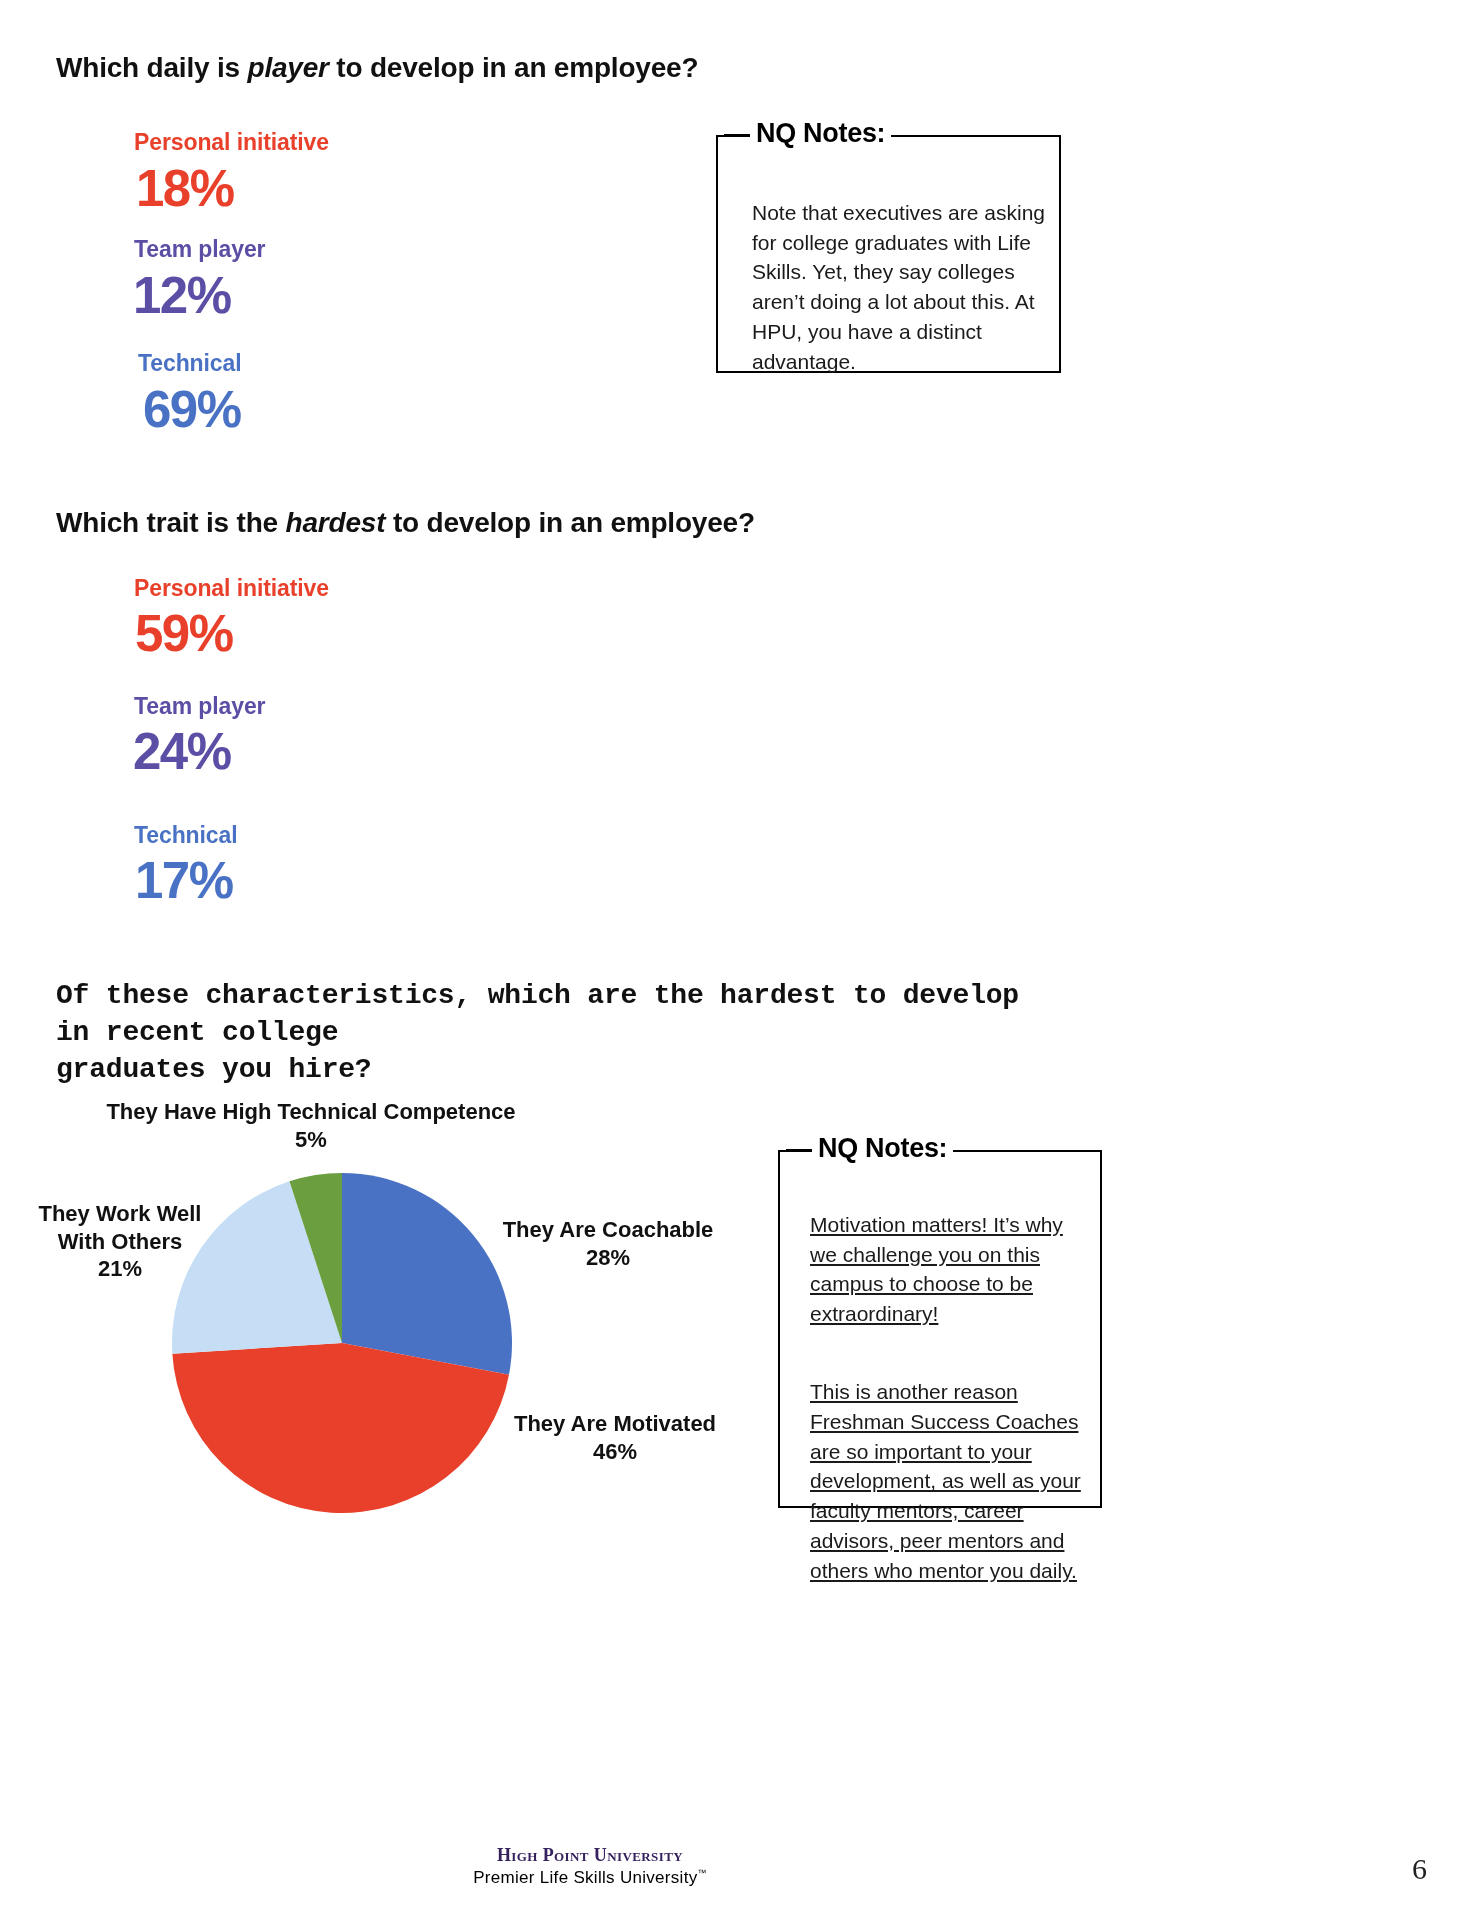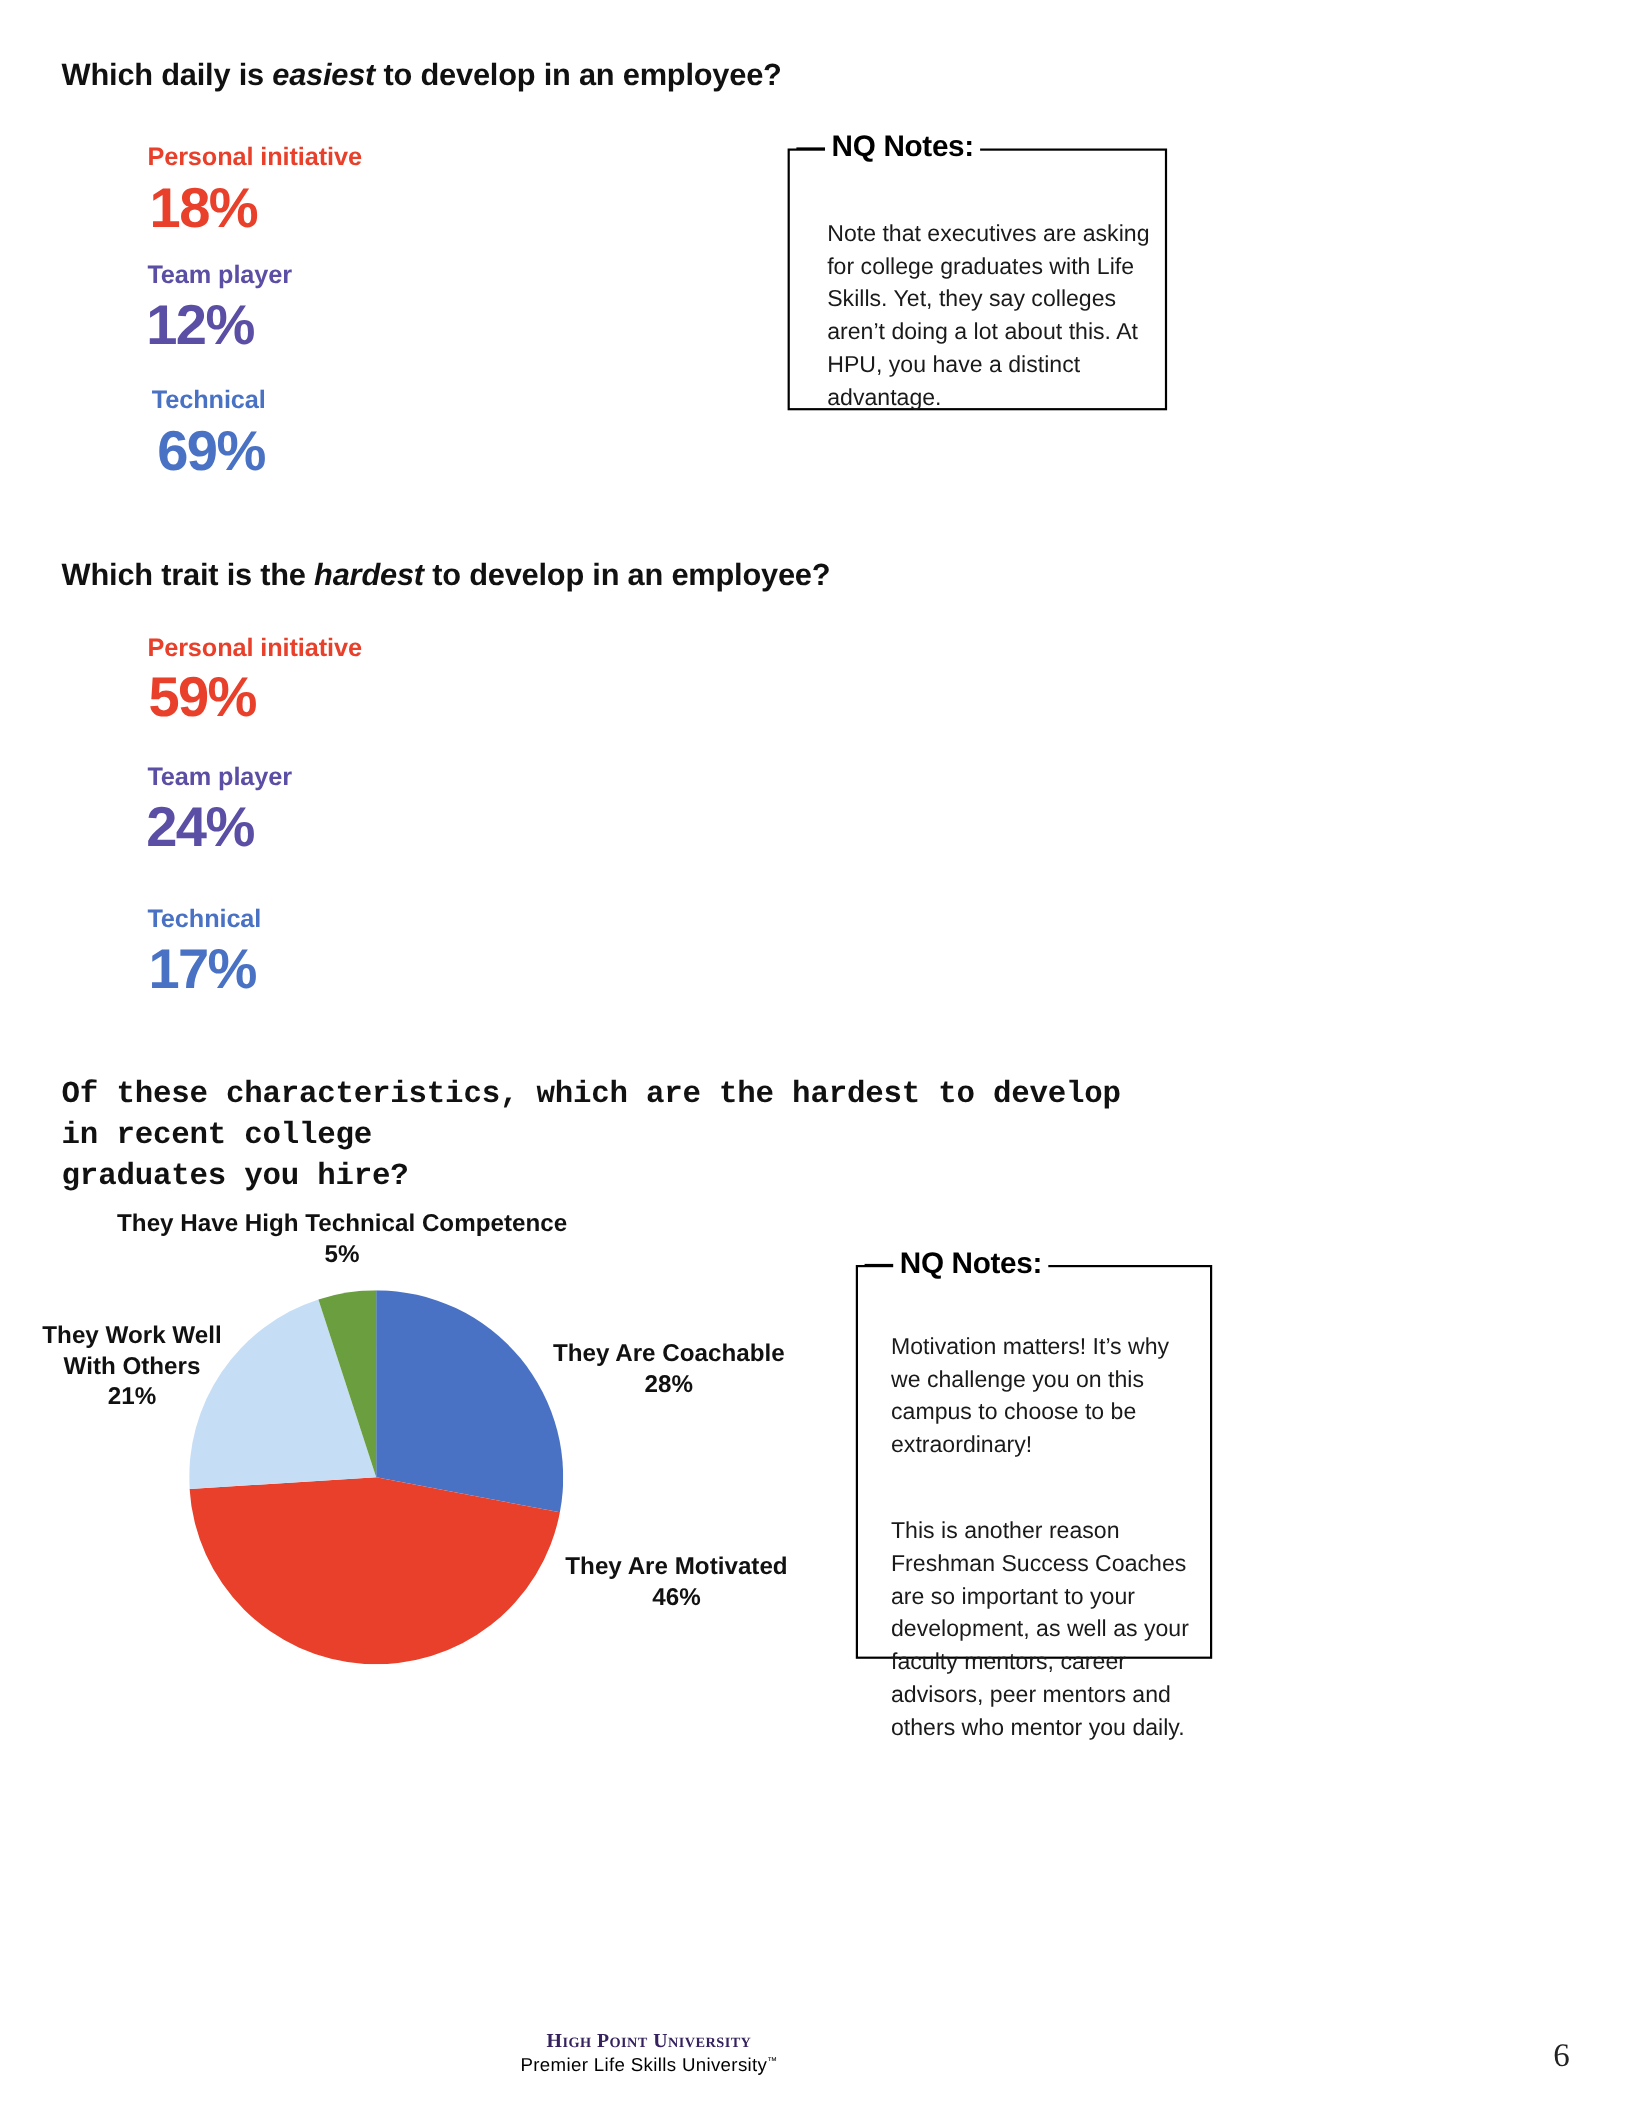--- a/index.html
+++ b/index.html
@@ -127,21 +127,21 @@
     position: absolute;
     font-family: "Liberation Serif", serif;
     font-size: 30px;
     color: #222222;
   }
 </style>
 </head>
 <body>
 
 <div class="q-heading" style="left:56px; top:50px; width:760px;">
-  <span>Which daily is </span><em>easiest</em><span> to develop in an employee?</span>
+  <span>Which daily is </span><em>player</em><span> to develop in an employee?</span>
 </div>
 
 <div class="stat-label c-orange" style="left: 134px; top: 129px; color: rgb(232, 64, 42);">Personal initiative</div>
 <div class="stat-value c-orange" style="left: 136px; top: 163px; color: rgb(232, 64, 42);">18%</div>
 
 <div class="stat-label c-purple" style="left: 134px; top: 236px; color: rgb(91, 78, 165);">Team player</div>
 <div class="stat-value c-purple" style="left: 133px; top: 270px; color: rgb(91, 78, 165);">12%</div>
 
 <div class="stat-label c-blue" style="left: 138px; top: 350px; color: rgb(74, 114, 196);">Technical</div>
 <div class="stat-value c-blue" style="left: 143px; top: 384px; color: rgb(74, 114, 196);">69%</div>
@@ -190,21 +190,21 @@
 28%</div>
 <div class="pie-label" style="left:500px; top:1410px; width:230px;">They Are Motivated
 46%</div>
 <div class="pie-label" style="left:20px; top:1200px; width:200px;">They Work Well
 With Others
 21%</div>
 
 <div class="nq-box" style="left:778px; top:1150px; width:324px; height:358px;"></div>
 <div class="nq-tick" style="left:786px; top:1149px; width:30px;"></div>
 <div class="nq-title" style="left:812px; top:1133px;">NQ Notes:</div>
-<div class="nq-body" style="left:810px; top:1180px; width:276px;">
+<div class="nq-body" style="left:810px; top:1180px; width:276px;text-decoration:underline;">
   <p>Motivation matters! It’s why we challenge you on this campus to choose to be extraordinary!</p>
   <p>This is another reason Freshman Success Coaches are so important to your development, as well as your faculty mentors, career advisors, peer mentors and others who mentor you daily.</p>
 </div>
 
 <div class="logo-wrap" style="left:455px; top:1845px; width:270px;">
   <div class="logo-main">High Point University</div>
   <div class="logo-sub"><span>Premier Life Skills University</span><span class="logo-tm">™</span></div>
 </div>
 
 <div class="page-num" style="left:1412px; top:1852px;">6</div>

